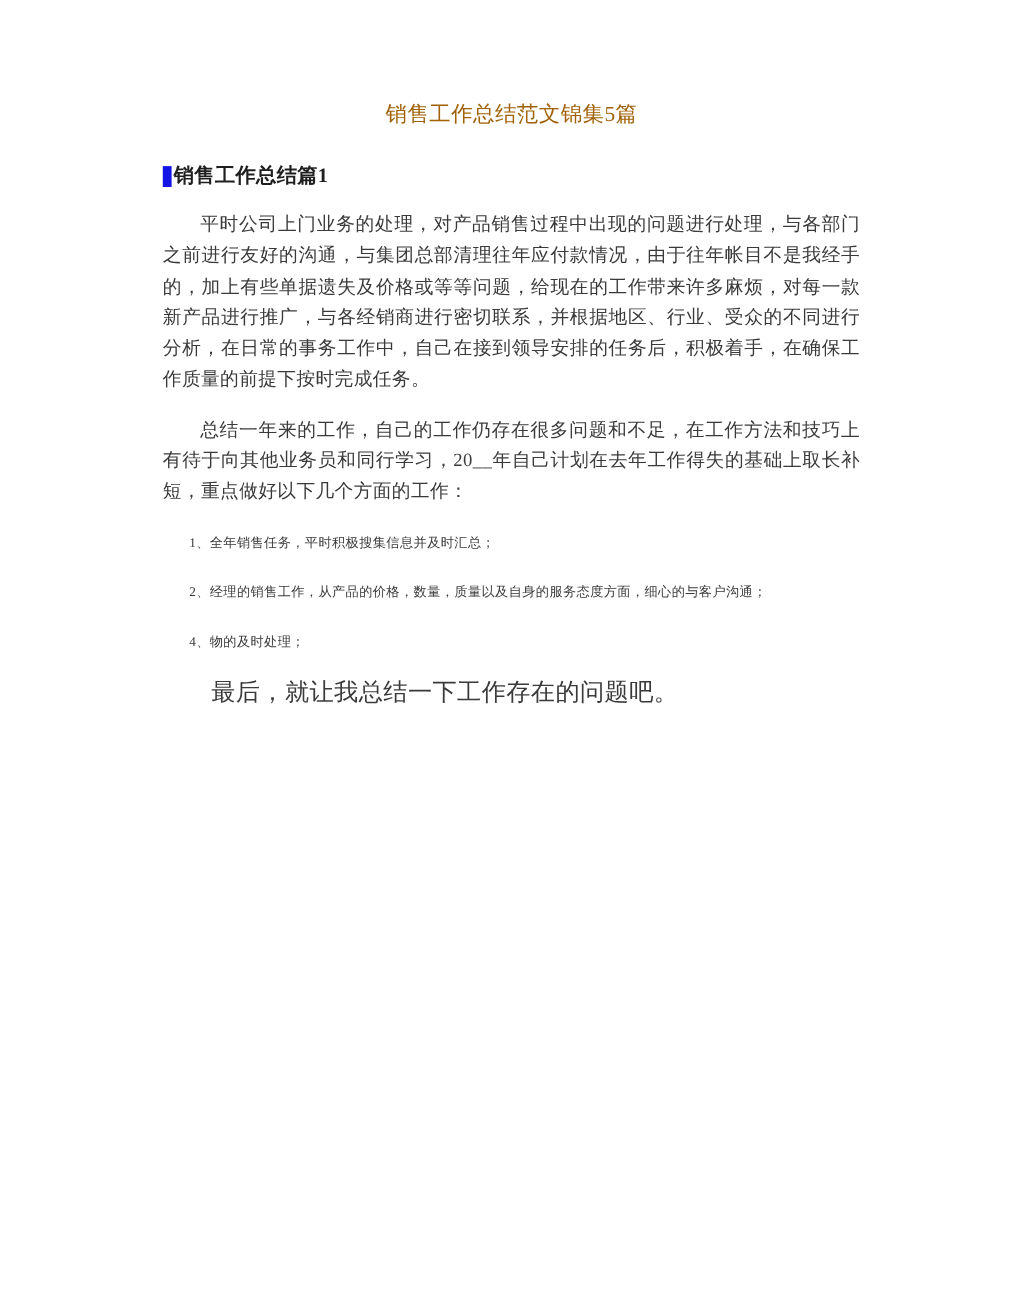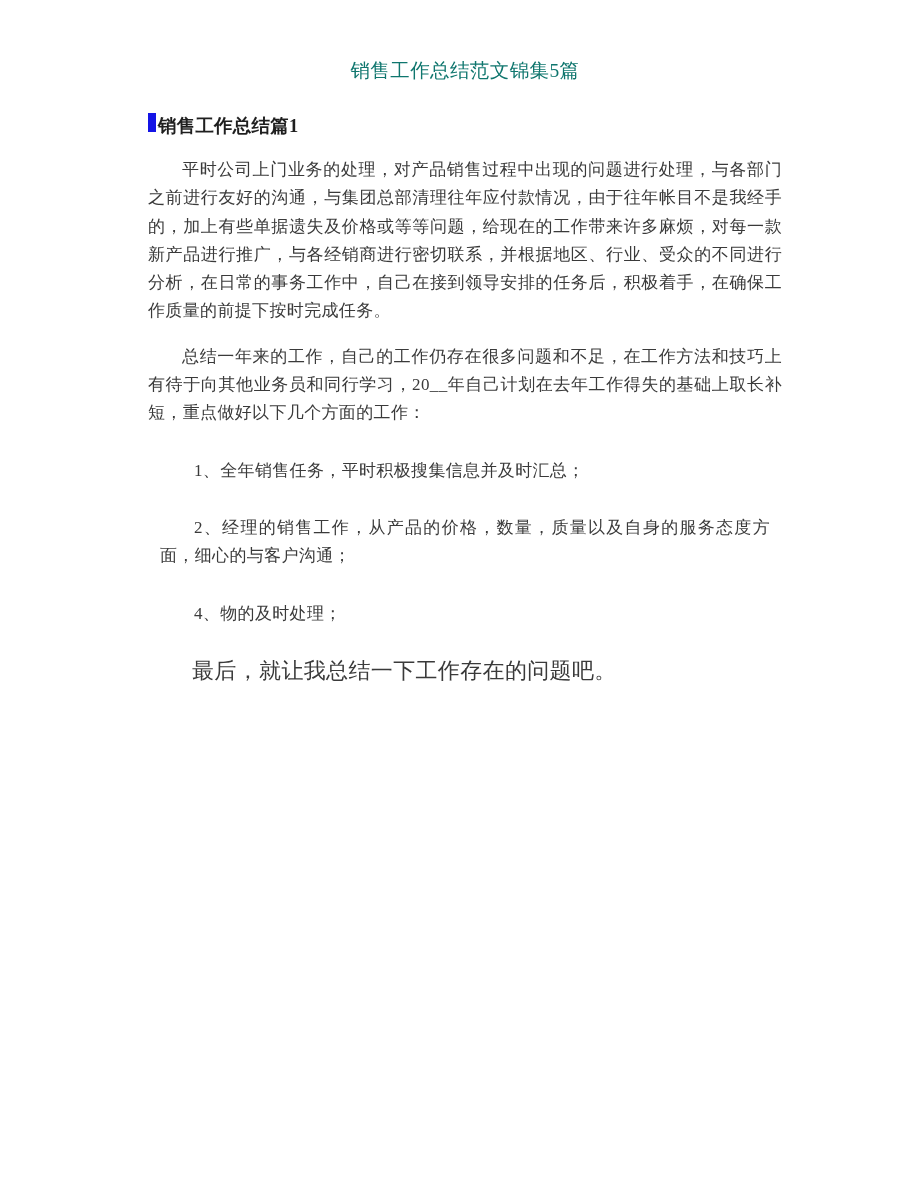--- a/index.html
+++ b/index.html
@@ -26,33 +26,33 @@
 
   .doc-body {
     position: absolute;
     left: 148px;
     top: 0;
     width: 634px;
   }
 
   .doc-title {
     margin: 0;
-    padding-top: 57px;
+    padding-top: 91px;
     text-align: center;
     font-size: 19.5px;
     font-weight: normal;
     line-height: 28px;
-    color: #0f766e;
+    color: #a16207;
     letter-spacing: 0.4px;
     font-family: "Liberation Serif", "DejaVu Serif", serif;
   }
 
   .section-heading {
     display: flex;
-    align-items: flex-start;
+    align-items: center;
     margin: 0;
     padding-top: 28px;
     font-size: 18.5px;
     font-weight: bold;
     line-height: 26px;
     color: #1f1f1f;
     font-family: "Liberation Serif", "DejaVu Serif", serif;
   }
 
   .heading-marker {
@@ -79,23 +79,23 @@
     letter-spacing: 0.35px;
     text-indent: 2em;
     font-family: "Liberation Serif", "DejaVu Serif", serif;
   }
 
   .para.first {
     padding-top: 22px;
   }
 
   .list-item {
-    margin: 12px;
+    margin: 0;
     padding-top: 17px;
-    font-size: 17px;
+    font-size: 12px;
     line-height: 28.3px;
     color: #3a3a3a;
     text-align: justify;
     text-justify: inter-ideograph;
     letter-spacing: 0.35px;
     text-indent: 2em;
     font-family: "Liberation Serif", "DejaVu Serif", serif;
   }
 
   .closing {

